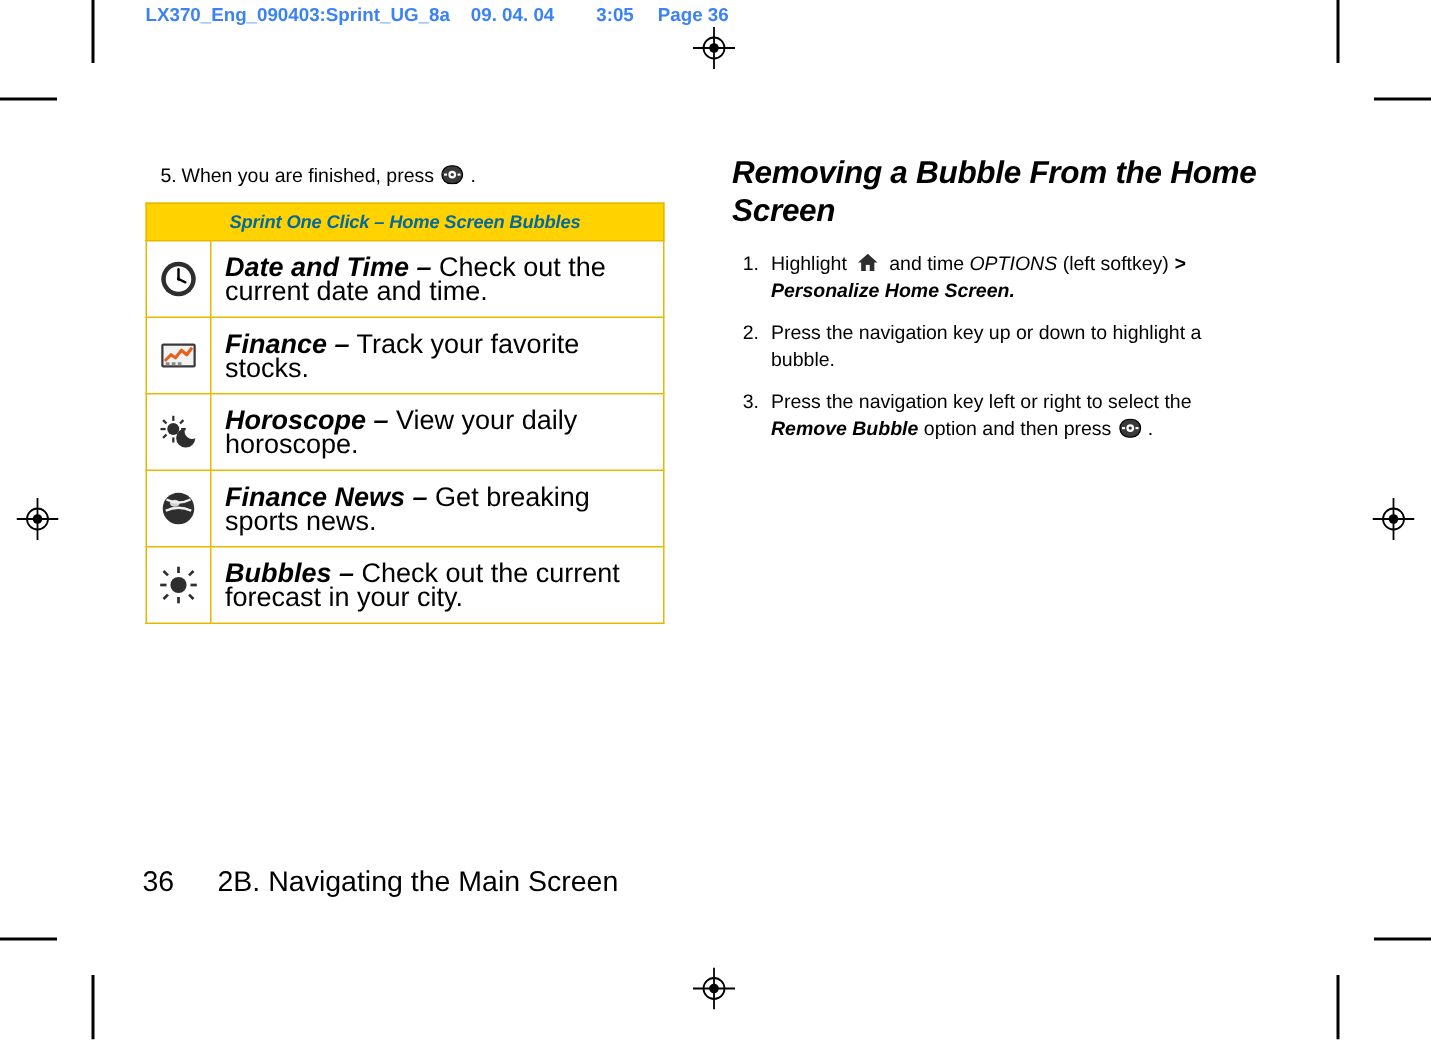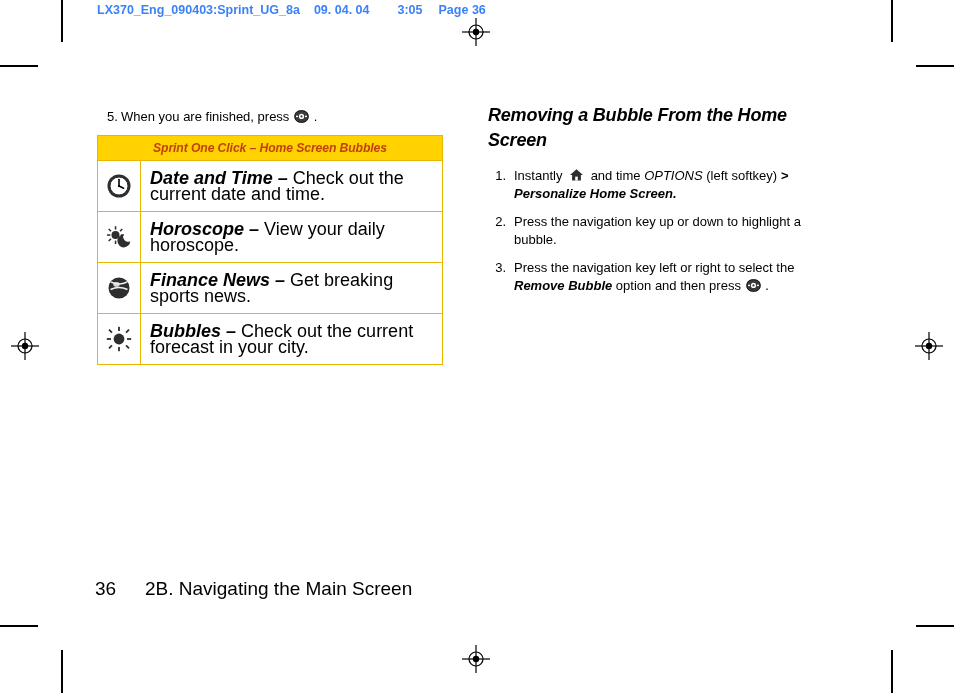--- a/index.html
+++ b/index.html
@@ -95,21 +95,21 @@
   
   .feature-table {
     margin-top: 6px;
     border: 1px solid #e8b800;
     border-collapse: collapse;
     width: 346px;
     table-layout: fixed;
   }
   .feature-table caption {
     background: #ffd200;
-    color: #c2410c;
+    color: #0369a1;
     font-size: 12.2px;
     font-weight: bold;
     font-style: italic;
     text-align: center;
     padding: 5px 0 5px 0;
     border: 1px solid #e8b800;
     border-bottom: none;
     letter-spacing: -0.1px;
   }
   .feature-table td {
@@ -135,21 +135,21 @@
   .icon-box {
     width: 26px;
     height: 26px;
     display: inline-block;
     vertical-align: middle;
   }
   .icon-box svg { display: block; }
 
   
   .section-heading {
-    font-size: 18px;
+    font-size: 21px;
     font-weight: bold;
     font-style: italic;
     line-height: 25px;
     margin: 0 0 14px 0;
     letter-spacing: -0.2px;
   }
   .ol-step {
     display: flex;
     font-size: 13px;
     line-height: 17.5px;
@@ -257,20 +257,38 @@
               <circle cx="13" cy="13" r="1.1" fill="#000"></circle>
             </svg>
           </span>
         </td>
         <td class="desc-cell">
           <b>Date and Time –</b>
           <span>Check out the current date and time.</span>
         </td>
       </tr>
 
+      <tr>
+        <td class="icon-cell">
+          <span class="icon-box">
+            <svg width="26" height="26" viewBox="0 0 26 26">
+              <rect x="1.5" y="5" width="23" height="16" rx="1.5" fill="#3a3a3a"></rect>
+              <rect x="3" y="6.5" width="20" height="13" fill="#f2f2f2"></rect>
+              <polyline points="4.5,16 8,12.5 11,14.5 15,9.5 18.5,12.5 21.5,8.5" fill="none" stroke="#e8601c" stroke-width="2.1" stroke-linejoin="round" stroke-linecap="round"></polyline>
+              <rect x="4.5" y="17.5" width="2.5" height="2" fill="#8a8a8a"></rect>
+              <rect x="8.5" y="17.5" width="2.5" height="2" fill="#8a8a8a"></rect>
+              <rect x="12.5" y="17.5" width="2.5" height="2" fill="#8a8a8a"></rect>
+            </svg>
+          </span>
+        </td>
+        <td class="desc-cell">
+          <b>Finance –</b>
+          <span>Track your favorite stocks.</span>
+        </td>
+      </tr>
 
       <tr>
         <td class="icon-cell">
           <span class="icon-box">
             <svg width="26" height="26" viewBox="0 0 26 26">
               <g fill="#2e2e2e">
                 <circle cx="9.5" cy="11" r="4"></circle>
                 <rect x="8.8" y="2.2" width="1.5" height="3.4"></rect>
                 <rect x="8.8" y="16.6" width="1.5" height="3.4"></rect>
                 <rect x="1.0" y="10.3" width="3.4" height="1.5"></rect>
@@ -334,21 +352,21 @@
     </tbody>
   </table>
 </div>
 
 <div class="col-right">
   <h2 class="section-heading">Removing a Bubble From the Home Screen</h2>
 
   <div class="ol-step">
     <div class="num">1.</div>
     <div class="body">
-      <span>Instantly </span><span class="home-glyph">
+      <span>Highlight </span><span class="home-glyph">
         <svg width="15" height="14" viewBox="0 0 15 14">
           <path d="M7.5 1.2 L14 7.0 L11.9 7.0 L11.9 12.6 L3.1 12.6 L3.1 7.0 L1 7.0 Z" fill="#2e2e2e"></path>
           <rect x="6.2" y="8.6" width="2.6" height="4.0" fill="#ffffff"></rect>
         </svg>
       </span><span> and time </span><span class="ital">OPTIONS</span><span> (left softkey) </span><span class="bi">&gt;</span>
       <span class="bi">Personalize Home Screen.</span>
     </div>
   </div>
 
   <div class="ol-step">

